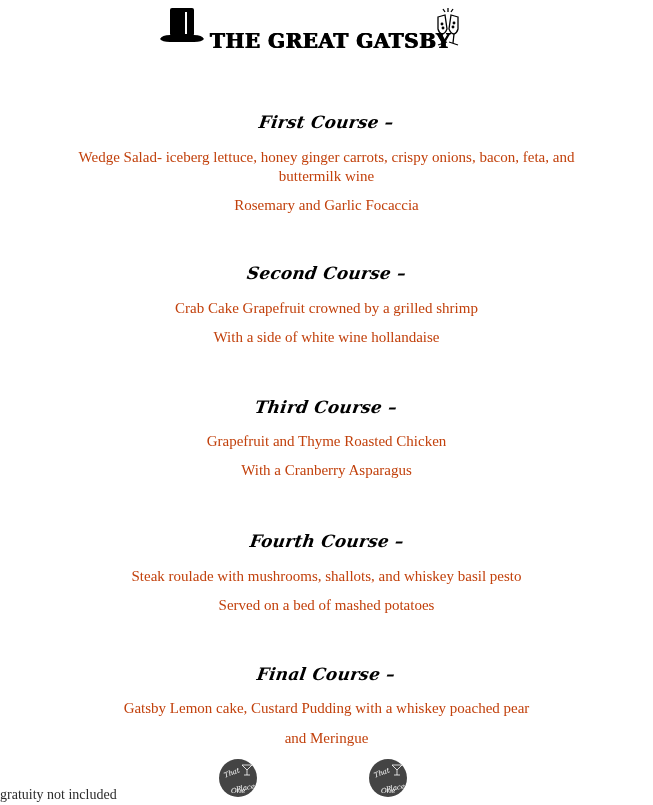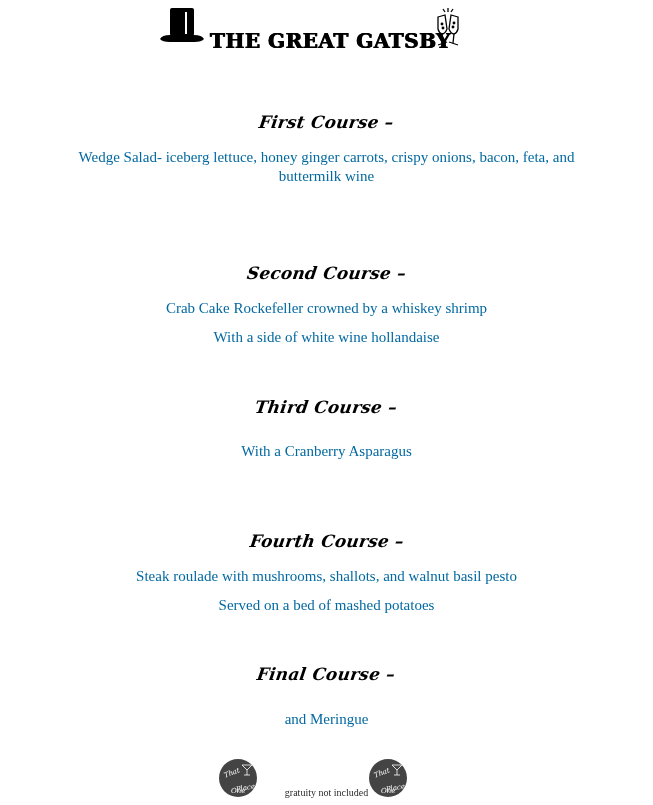--- a/index.html
+++ b/index.html
@@ -64,21 +64,21 @@
       margin: 0;
       line-height: 22px;
       letter-spacing: 0.2px;
       transform: skewX(-8deg);
       display: inline-block;
     }
     .course-line {
       font-family: "Liberation Serif", serif;
       font-size: 15px;
       line-height: 19px;
-      color: #0369a1;
+      color: #c2410c;
       margin: 0;
       padding: 0;
     }
     .badge {
       position: absolute;
       width: 38px;
       height: 38px;
       border-radius: 50%;
       background: #444;
       color: #fff;
@@ -90,23 +90,22 @@
     }
     .badge .b1 { position: absolute; left: 5px; top: 11px; transform: rotate(-20deg); }
     .badge .b2 { position: absolute; left: 12px; top: 29px; }
     .badge .b3 { position: absolute; left: 17px; top: 26px; transform: rotate(-10deg); }
     .badge svg { position: absolute; left: 22px; top: 4px; }
     .gratuity {
       position: absolute;
       left: 0;
       width: 653px;
       top: 787px;
-      text-align: center;
       font-family: "Liberation Serif", serif;
-      font-size: 10px;
+      font-size: 14px;
       color: #2b2b2b;
     }
   </style>
 </head>
 <body>
 
 <div class="title-row">
   <svg class="tophat" viewBox="0 0 48 38">
     <rect x="12" y="2" width="24" height="28" rx="2" fill="#000"></rect>
     <rect x="27" y="6" width="2" height="22" fill="#fff"></rect>
@@ -127,48 +126,51 @@
     <circle cx="25" cy="22" r="0.8" fill="#000"></circle>
   </svg>
 </div>
 
 <div class="course" style="top:111px;">
   <div class="course-heading">First Course –</div>
   <div style="height:15px"></div>
   <p class="course-line">Wedge Salad- iceberg lettuce, honey ginger carrots, crispy onions, bacon, feta, and</p>
   <p class="course-line">buttermilk wine</p>
   <div style="height:10px"></div>
+  <p class="course-line">Rosemary and Garlic Focaccia</p>
 </div>
 
 <div class="course" style="top:262px;">
   <div class="course-heading">Second Course –</div>
   <div style="height:15px"></div>
-  <p class="course-line">Crab Cake Rockefeller crowned by a whiskey shrimp</p>
+  <p class="course-line">Crab Cake Grapefruit crowned by a grilled shrimp</p>
   <div style="height:10px"></div>
   <p class="course-line">With a side of white wine hollandaise</p>
 </div>
 
 <div class="course" style="top:396px;">
   <div class="course-heading">Third Course –</div>
   <div style="height:14px"></div>
+  <p class="course-line">Grapefruit and Thyme Roasted Chicken</p>
   <div style="height:10px"></div>
   <p class="course-line">With a Cranberry Asparagus</p>
 </div>
 
 <div class="course" style="top:530px;">
   <div class="course-heading">Fourth Course –</div>
   <div style="height:15px"></div>
-  <p class="course-line">Steak roulade with mushrooms, shallots, and walnut basil pesto</p>
+  <p class="course-line">Steak roulade with mushrooms, shallots, and whiskey basil pesto</p>
   <div style="height:10px"></div>
   <p class="course-line">Served on a bed of mashed potatoes</p>
 </div>
 
 <div class="course" style="top:663px;">
   <div class="course-heading">Final Course –</div>
   <div style="height:14px"></div>
+  <p class="course-line">Gatsby Lemon cake, Custard Pudding with a whiskey poached pear</p>
   <div style="height:11px"></div>
   <p class="course-line">and Meringue</p>
 </div>
 
 <div class="badge" style="left:219px; top:759px;">
   <svg width="12" height="14" viewBox="0 0 12 14" fill="none" stroke="#fff" stroke-width="0.8">
     <path d="M1 2 L11 2 L6 7 Z"></path>
     <path d="M6 7 L6 12 M3 12 L9 12"></path>
   </svg>
   <span class="b1">That</span>

